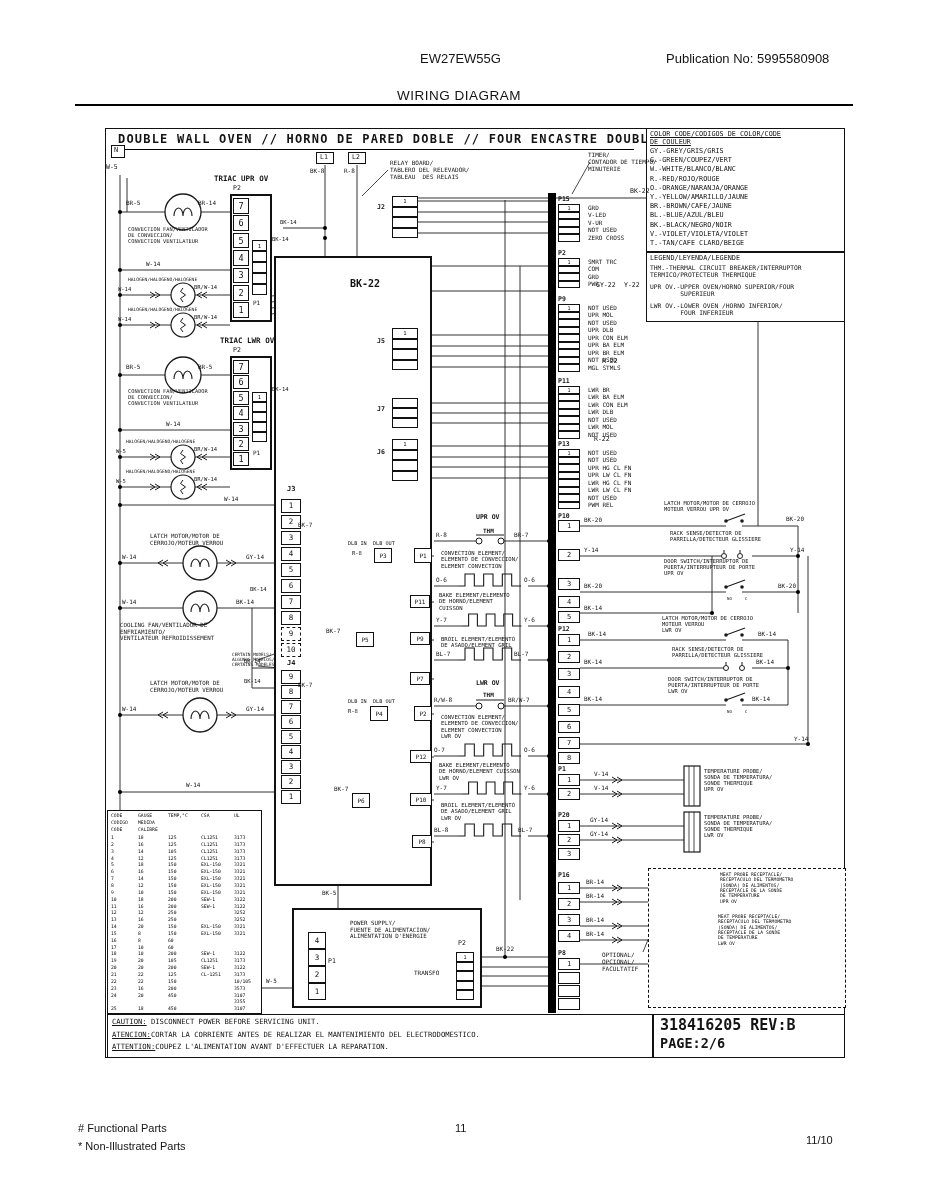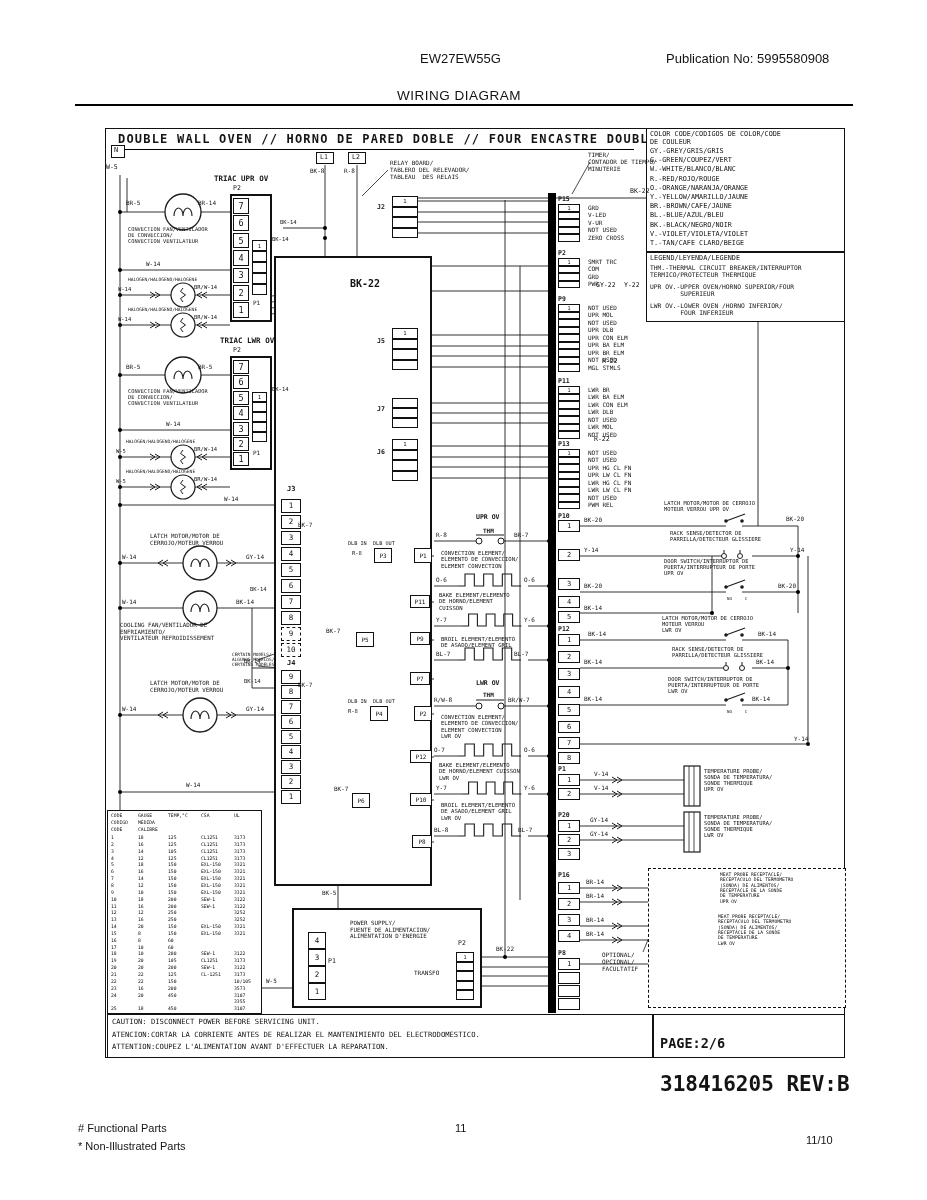--- a/index.html
+++ b/index.html
@@ -7,21 +7,21 @@
         font-family:"DejaVu Sans Mono",monospace;color:#111;}
   .lbl{position:absolute;white-space:pre;line-height:1.14;color:#141414;}
   .b{font-weight:bold;}
   .sans{font-family:"Liberation Sans",sans-serif;}
   .bx{position:absolute;background:#fff;border:1px solid #111;box-sizing:border-box;}
   .cell{position:absolute;background:#fff;border:1px solid #111;box-sizing:border-box;
         display:flex;align-items:center;justify-content:center;}
   .dashcell{border-style:dashed;}
   svg#wires{position:absolute;left:0;top:0;pointer-events:none;}
   .hr{position:absolute;background:#000;}
-  .u{}
+  .u{text-decoration:underline;}
   .tbl-row{position:absolute;display:flex;font-size:4.7px;white-space:pre;}
   .tbl-row span{display:inline-block;}
 </style>
 </head>
 <body>
 
 <div class="page" id="page">
 
   <div class="lbl sans" style="left:420px;top:52px;font-size:13px;">EW27EW55G</div>
   <div class="lbl sans" style="left:666px;top:52px;font-size:13px;">Publication No: 5995580908</div>
@@ -334,21 +334,21 @@
   <div class="lbl" style="left:650px;top:255px;font-size:6.8px;">LEGEND/LEYENDA/LEGENDE</div>
   <div id="legendEntries"></div>
 
   <div class="bx" style="left:107px;top:810px;width:155px;height:204px;"></div>
   <div id="tableRows"></div>
 
   <div class="bx" style="left:107px;top:1014px;width:546px;height:44px;border-width:1.4px;"></div>
   <div id="cautionLines"></div>
 
   <div class="bx" style="left:653px;top:1014px;width:192px;height:44px;border-width:1.4px;"></div>
-  <div class="lbl b" style="left:660px;top:1073px;font-size:21px;">318416205 REV:B</div>
+  <div class="lbl b" style="left:660px;top:1017px;font-size:15px;">318416205 REV:B</div>
   <div class="lbl b" style="left:660px;top:1036px;font-size:13.5px;">PAGE:2/6</div>
 
   <div class="lbl sans" style="left:78px;top:1122px;font-size:11px;"># Functional Parts</div>
   <div class="lbl sans" style="left:78px;top:1140px;font-size:11px;">* Non-Illustrated Parts</div>
   <div class="lbl sans" style="left:455px;top:1122px;font-size:11px;">11</div>
   <div class="lbl sans" style="left:806px;top:1122px;font-size:11px;margin-top:12px;">11/10</div>
 <div class="bx" style="left: 111px; top: 145px; width: 14px; height: 13px; border-width: 1px; font-size: 7px;"></div>
     <div class="lbl" style="left: 114px; top: 147px; font-size: 7px;">N</div>
     <div class="lbl" style="left: 106px; top: 164px; font-size: 6.5px;">W-5</div>
     <div class="bx" style="left: 316px; top: 152px; width: 18px; height: 12px; border-width: 1px;"></div>

